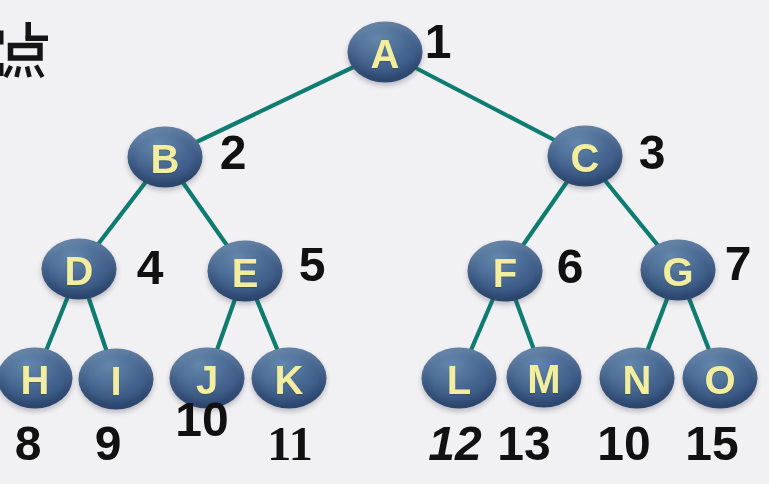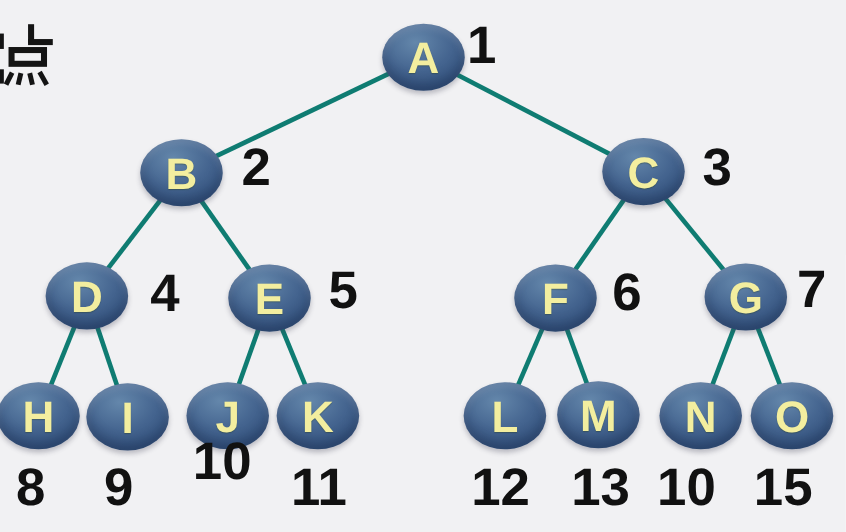--- a/index.html
+++ b/index.html
@@ -144,23 +144,23 @@
       <div class="num" style="left: 438px; top: 42px;">1</div>
       <div class="num" style="left: 233px; top: 153px;">2</div>
       <div class="num" style="left: 652px; top: 153px;">3</div>
       <div class="num" style="left: 150px; top: 268px;">4</div>
       <div class="num" style="left: 312px; top: 265px;">5</div>
       <div class="num" style="left: 570px; top: 267px;">6</div>
       <div class="num" style="left: 738px; top: 264px;">7</div>
       <div class="num" style="left: 28px; top: 444px;">8</div>
       <div class="num" style="left: 108px; top: 444px;">9</div>
       <div class="num" style="left: 202px; top: 420px;">10</div>
-      <div class="num" style="left: 290px; top: 444px;">11</div>
-      <div class="num" style="left: 455px; top: 444px;">12</div>
-      <div class="num" style="left: 546px; top: 444px;">13</div>
+      <div class="num" style="left: 290px; top: 444px; font-family: Liberation Serif, serif;">11</div>
+      <div class="num" style="left: 455px; top: 444px; font-style: italic;">12</div>
+      <div class="num" style="left: 524px; top: 444px;">13</div>
       <div class="num" style="left: 624px; top: 444px;">10</div>
       <div class="num" style="left: 712px; top: 444px; text-align: right;">15</div>
     </div>
 
   <svg id="corner-glyph" width="60" height="90" viewBox="0 0 60 90">
 
     <rect x="0" y="30.5" width="3.5" height="14" fill="currentColor"></rect>
     <rect x="0" y="63" width="3.5" height="13" fill="currentColor"></rect>
 
     <rect x="25.5" y="22" width="5.5" height="17.5" fill="currentColor"></rect>

